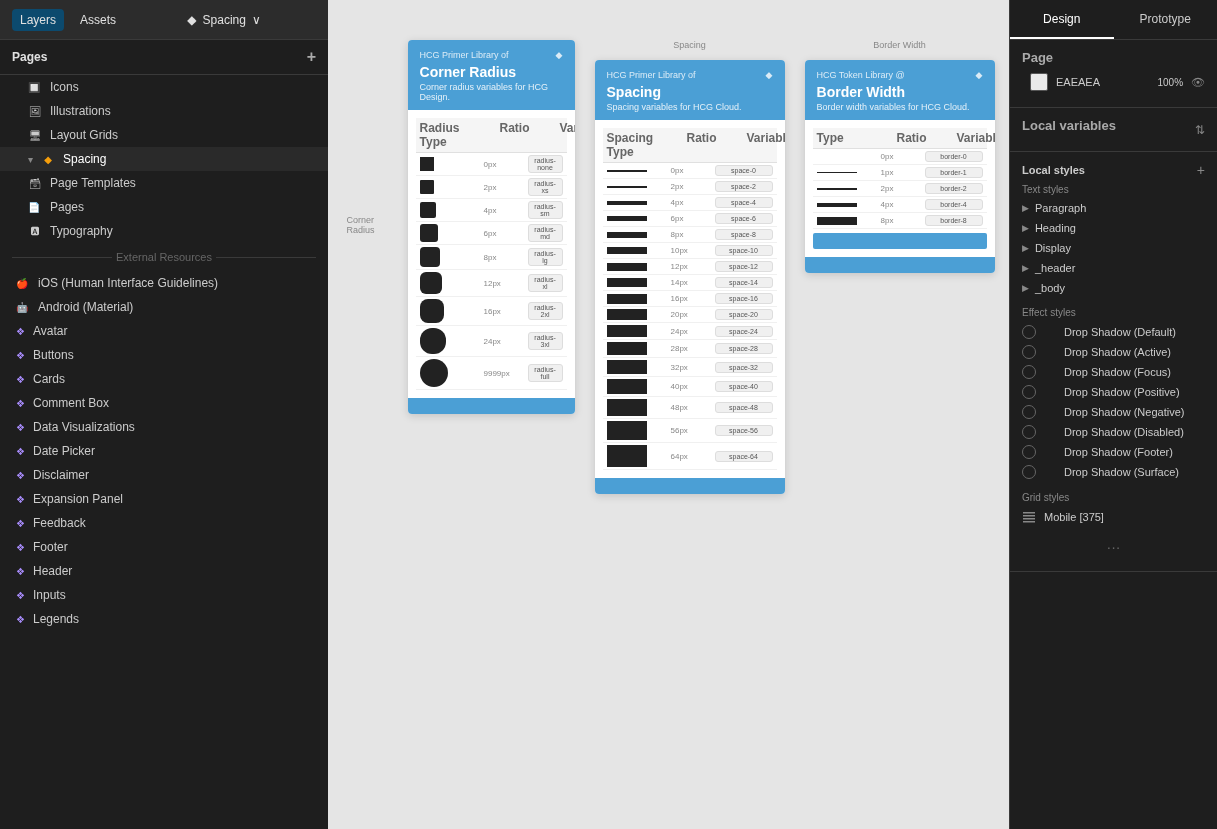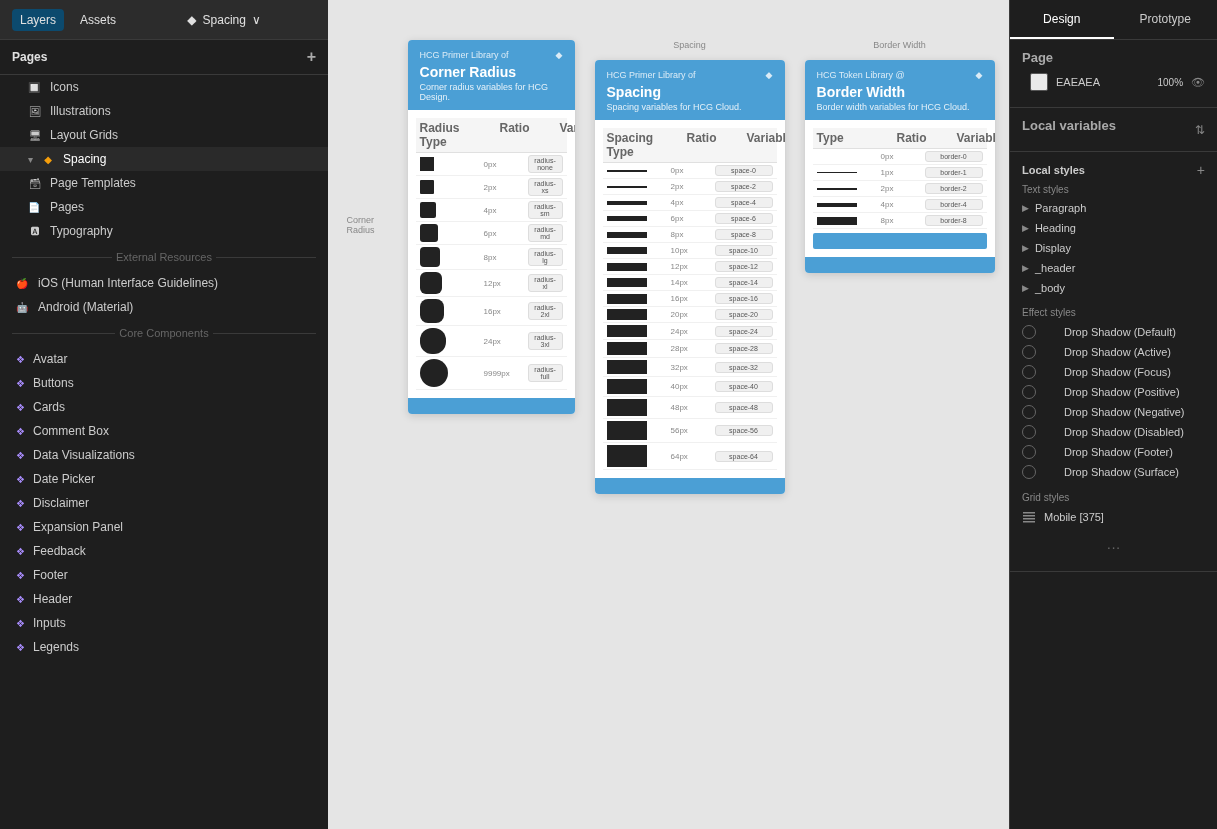--- a/index.html
+++ b/index.html
@@ -447,23 +447,20 @@
 
     <div class="list-item">
       <span class="icon-box">🍎</span>
       <span>iOS (Human Interface Guidelines)</span>
     </div>
     <div class="list-item">
       <span class="icon-box">🤖</span>
       <span>Android (Material)</span>
     </div>
 
-    <div class="separator">
-      <span>Core Components</span>
-    </div>
 
     <div class="list-item">
       <span class="component-icon">❖</span>
       <span>Avatar</span>
     </div>
     <div class="list-item">
       <span class="component-icon">❖</span>
       <span>Buttons</span>
     </div>
     <div class="list-item">

